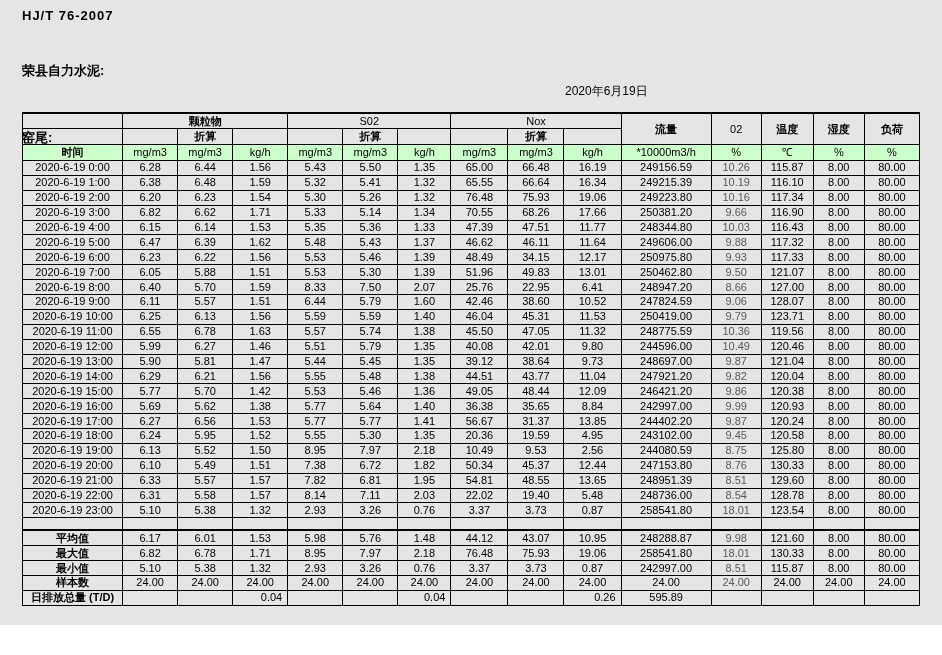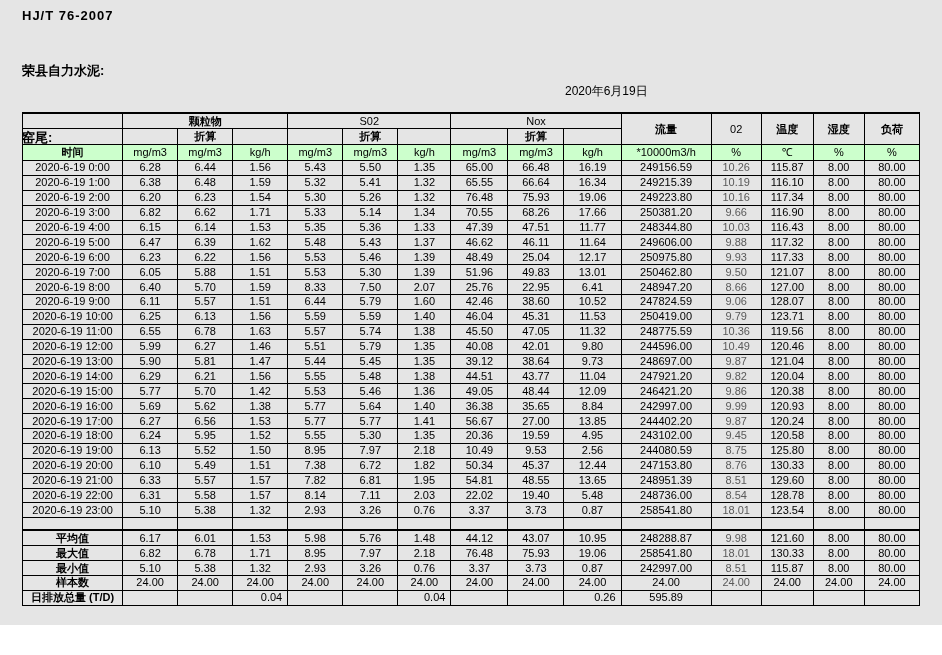--- a/index.html
+++ b/index.html
@@ -213,21 +213,21 @@
         </tr>
         <tr>
           <td>2020-6-19  6:00</td>
           <td>6.23</td>
           <td>6.22</td>
           <td>1.56</td>
           <td>5.53</td>
           <td>5.46</td>
           <td>1.39</td>
           <td>48.49</td>
-          <td>25.04</td>
+          <td>34.15</td>
           <td>12.17</td>
           <td class="flow bl2">250975.80</td>
           <td class="o2">9.93</td>
           <td>117.33</td>
           <td>8.00</td>
           <td>80.00</td>
         </tr>
         <tr>
           <td>2020-6-19  7:00</td>
           <td>6.05</td>
@@ -400,21 +400,21 @@
         </tr>
         <tr>
           <td>2020-6-19 17:00</td>
           <td>6.27</td>
           <td>6.56</td>
           <td>1.53</td>
           <td>5.77</td>
           <td>5.77</td>
           <td>1.41</td>
           <td>56.67</td>
-          <td>27.00</td>
+          <td>31.37</td>
           <td>13.85</td>
           <td class="flow bl2">244402.20</td>
           <td class="o2">9.87</td>
           <td>120.24</td>
           <td>8.00</td>
           <td>80.00</td>
         </tr>
         <tr>
           <td>2020-6-19 18:00</td>
           <td>6.24</td>

